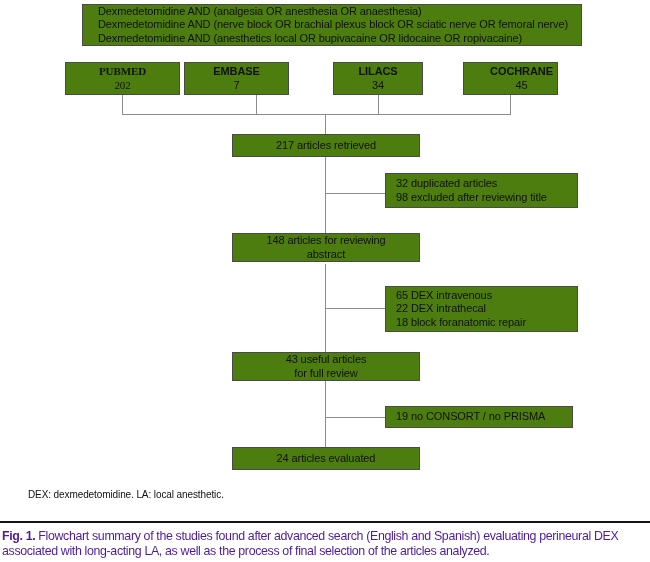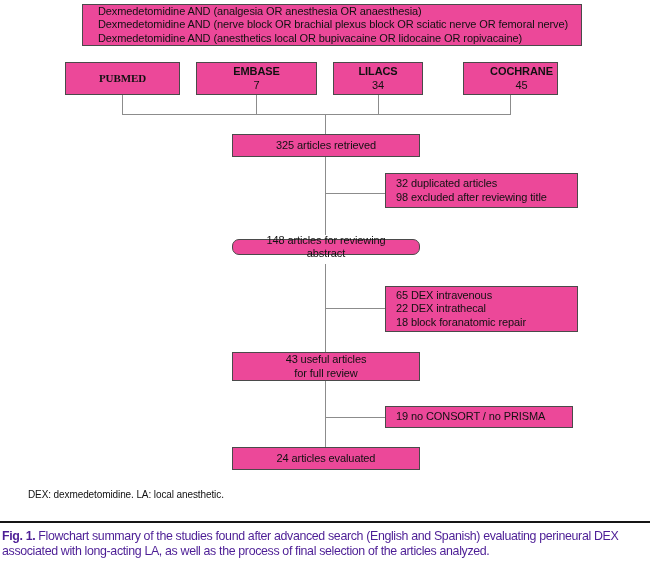--- a/index.html
+++ b/index.html
@@ -3,21 +3,21 @@
 <meta charset="utf-8">
 <style>
   * { margin:0; padding:0; box-sizing:border-box; }
   html,body { background:#ffffff; }
   .page {
     position:relative; width:650px; height:562px; background:#ffffff;
     font-family:"Liberation Sans","DejaVu Sans",sans-serif; color:#111111;
     overflow:hidden;
   }
   .box {
-    position:absolute; border:1px solid #4a4a4a; background:#ec4899;
+    position:absolute; border:1px solid #4a4a4a; background:#4d7c0f;
     font-size:11px; line-height:13.5px; letter-spacing:-0.1px;
   }
   .search {
     left:82px; top:4px; width:500px; height:42px;
     display:flex; flex-direction:column; justify-content:center;
     padding-left:15px;
   }
   .db {
     top:62px; height:33px; text-align:center;
     display:flex; flex-direction:column; justify-content:center;
@@ -49,54 +49,55 @@
 <div class="page">
 
   <div class="box search">
     <div>Dexmedetomidine AND (analgesia OR anesthesia OR anaesthesia)</div>
     <div>Dexmedetomidine AND (nerve block OR brachial plexus block OR sciatic nerve OR femoral nerve)</div>
     <div>Dexmedetomidine AND (anesthetics local OR bupivacaine OR lidocaine OR ropivacaine)</div>
   </div>
 
   <div class="box db" style="left:65px;width:115px;font-family:Liberation Serif, serif;">
     <div class="db-name">PUBMED</div>
+    <div class="db-count">202</div>
   </div>
-  <div class="box db" style="left:196px;width:121px;">
+  <div class="box db" style="left:184px;width:105px;">
     <div class="db-name">EMBASE</div>
     <div class="db-count">7</div>
   </div>
   <div class="box db" style="left:333px;width:90px;">
     <div class="db-name">LILACS</div>
     <div class="db-count">34</div>
   </div>
   <div class="box db" style="left:463px;width:95px;padding-left:22px;">
     <div class="db-name">COCHRANE</div>
     <div class="db-count">45</div>
   </div>
 
   <div class="vline" style="left:122px;top:95px;height:19px;"></div>
   <div class="vline" style="left:256px;top:95px;height:19px;"></div>
   <div class="vline" style="left:378px;top:95px;height:19px;"></div>
   <div class="vline" style="left:510px;top:95px;height:19px;"></div>
   <div class="hline" style="left:122px;top:114px;width:389px;"></div>
   <div class="vline" style="left:325px;top:114px;height:20px;"></div>
 
   <div class="box spinebox" style="top:134px;height:23px;">
-    <div>325 articles retrieved</div>
+    <div>217 articles retrieved</div>
   </div>
 
   <div class="vline" style="left:325px;top:157px;height:78px;"></div>
   <div class="hline" style="left:326px;top:193px;width:59px;"></div>
 
   <div class="box branchbox" style="top:173px;height:35px;">
     <div>32 duplicated articles</div>
     <div>98 excluded after reviewing title</div>
   </div>
 
-  <div class="box spinebox" style="top:239px;height:16px;border-radius:7px;">
+  <div class="box spinebox" style="top:233px;height:29px;">
     <div>148 articles for reviewing</div>
     <div>abstract</div>
   </div>
 
   <div class="vline" style="left:325px;top:264px;height:88px;"></div>
   <div class="hline" style="left:326px;top:308px;width:59px;"></div>
 
   <div class="box branchbox" style="top:286px;height:46px;">
     <div>65 DEX intravenous</div>
     <div>22 DEX intrathecal</div>

